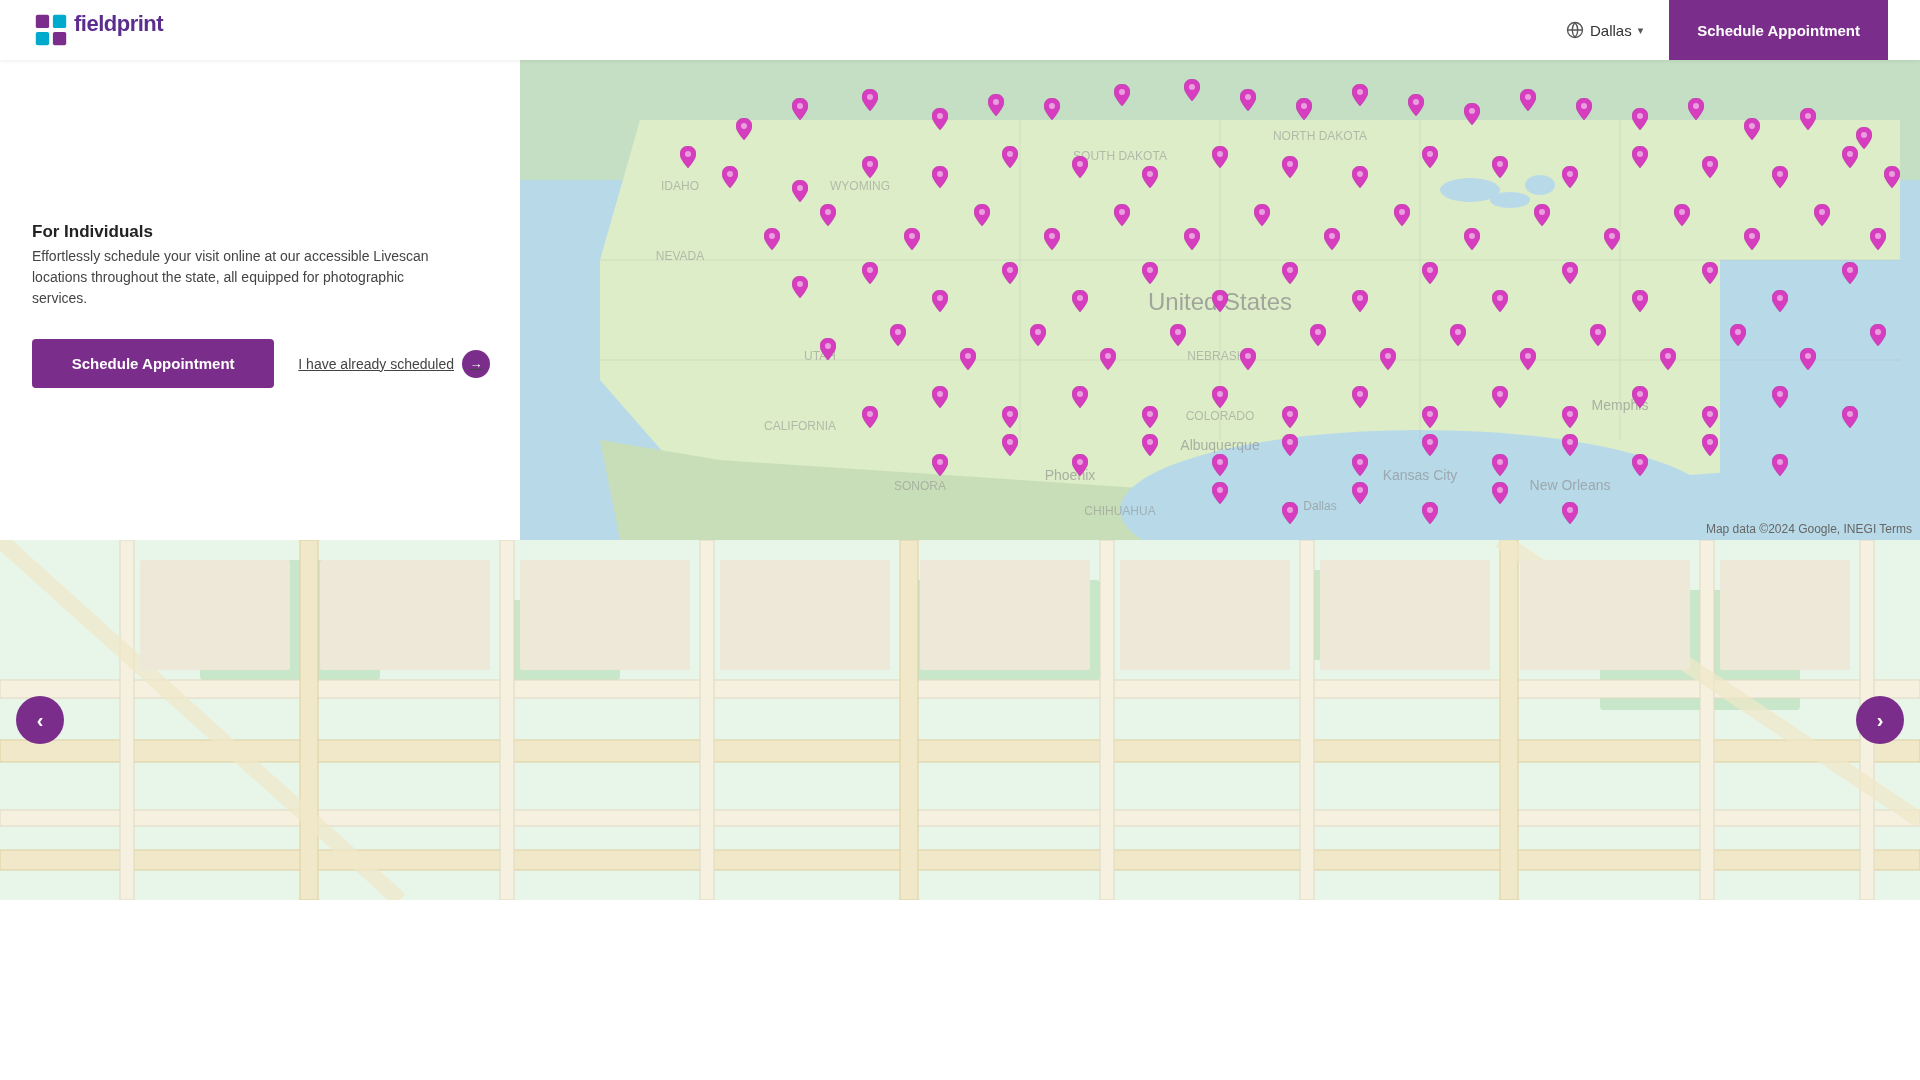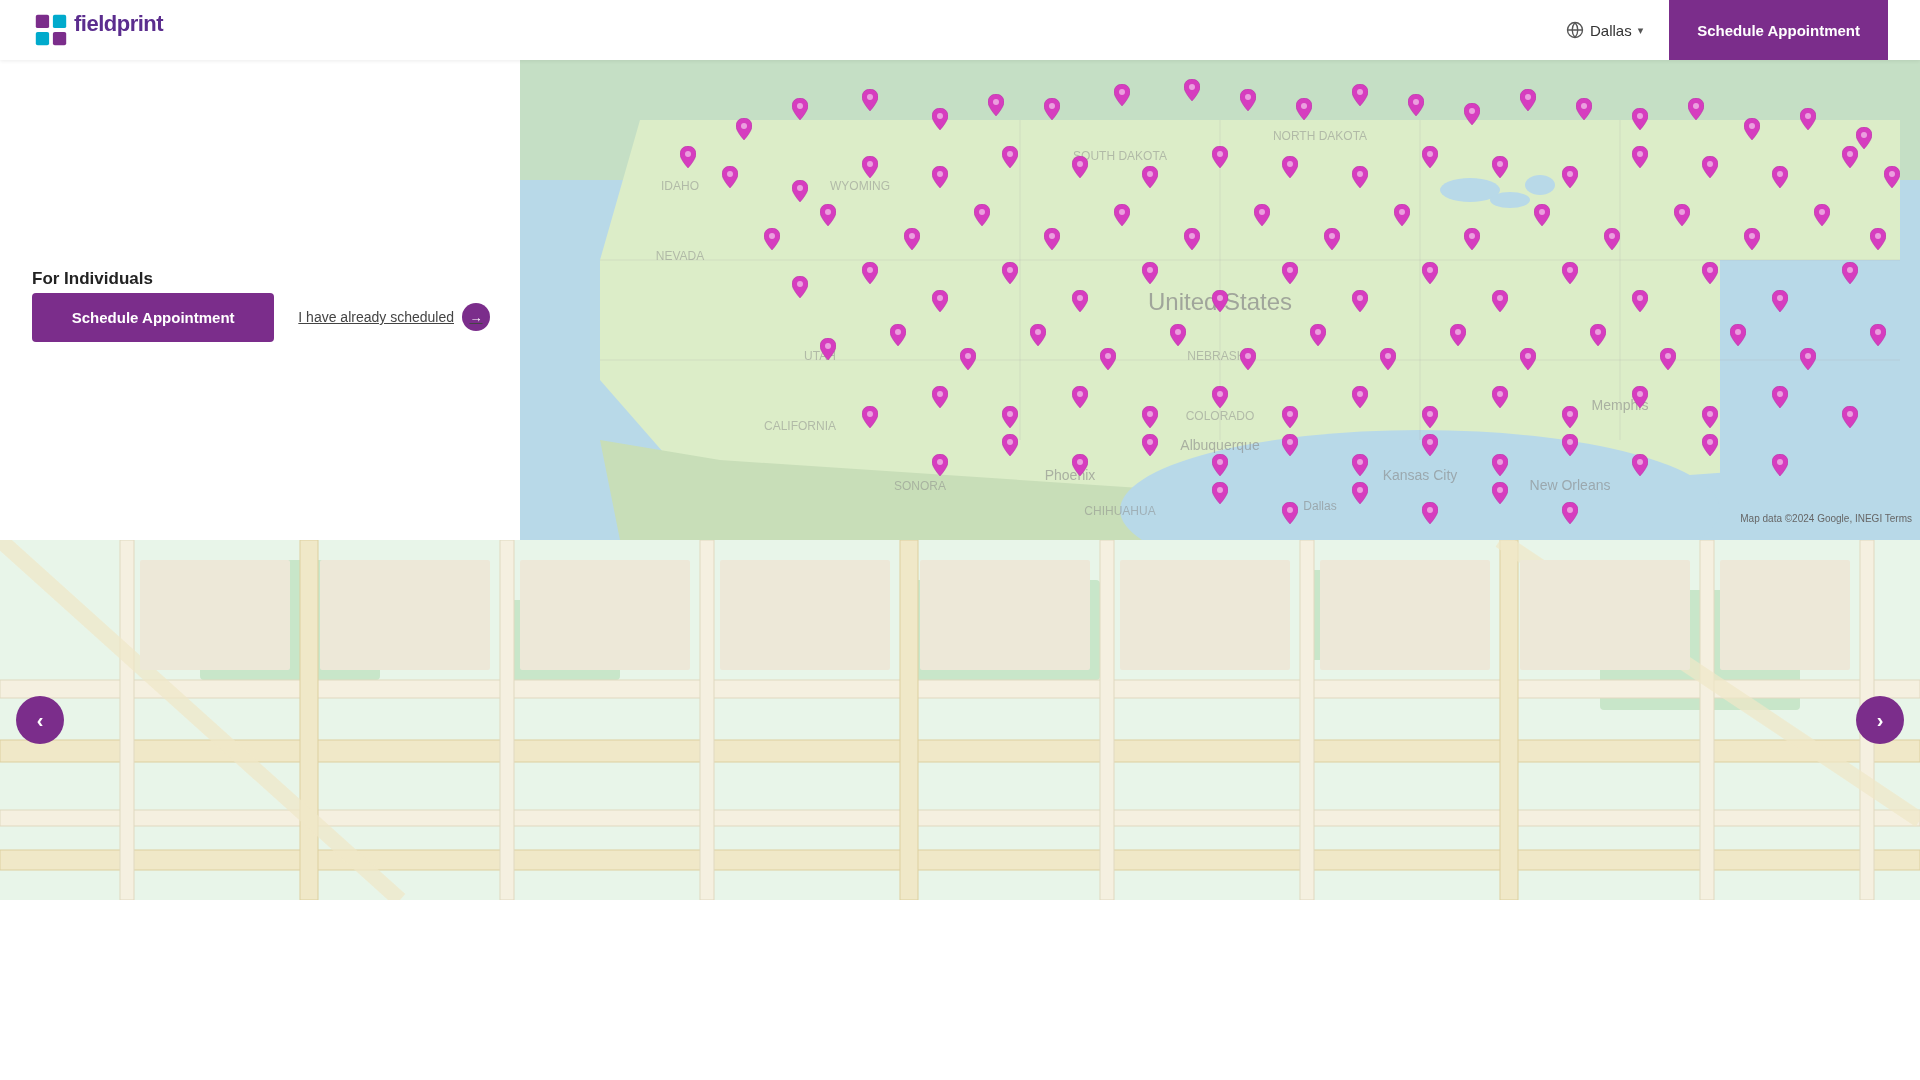--- a/index.html
+++ b/index.html
@@ -210,23 +210,23 @@
       color: #fff;
       font-size: 20px;
       font-weight: bold;
     }
     .nav-arrow-left { left: 16px; }
     .nav-arrow-right { right: 16px; }
 
     
     .map-attribution {
       position: absolute;
-      bottom: 16px;
+      bottom: 4px;
       right: 8px;
-      font-size: 10px;
+      font-size: 12px;
       color: #666;
     }
 
     
     .fp-logo {
       display: flex;
       align-items: flex-start;
       gap: 4px;
     }
   </style>
@@ -253,20 +253,21 @@
       <span>Dallas</span>
       <span class="chevron-icon">▾</span>
     </div>
     <button class="schedule-btn-nav">Schedule Appointment</button>
   </div>
 </nav>
 
 <section class="hero">
   <div class="hero-left">
     <p class="hero-subtitle">For Individuals</p>
+    <p class="hero-desc">Effortlessly schedule your visit online at our accessible Livescan locations throughout the state, all equipped for photographic services.</p>
     <div class="hero-actions">
       <button class="schedule-btn-hero">Schedule Appointment</button>
       <div class="already-scheduled-link">
         <span>I have already scheduled</span>
         <div class="arrow-circle">→</div>
       </div>
     </div>
   </div>
   <div class="hero-map">
     <div class="map-bg">

